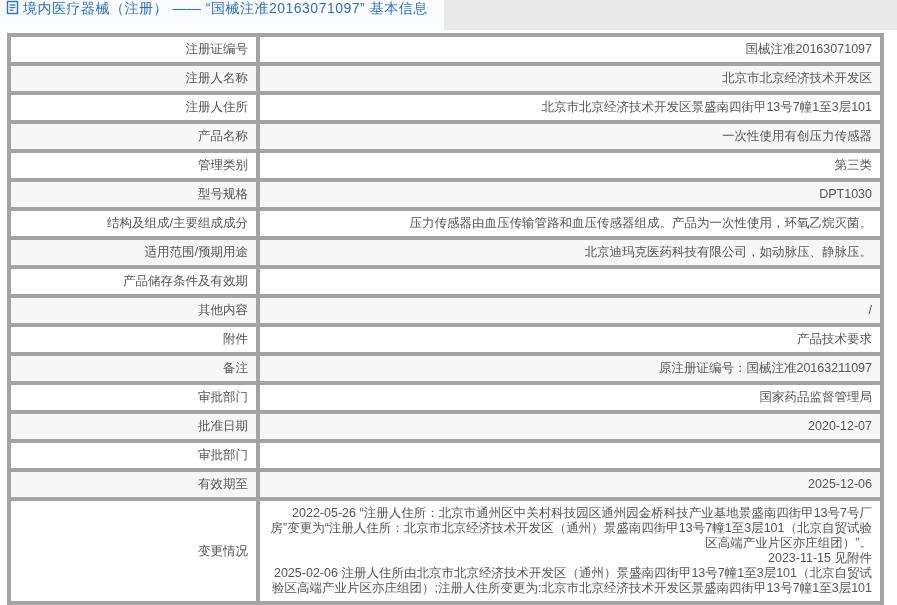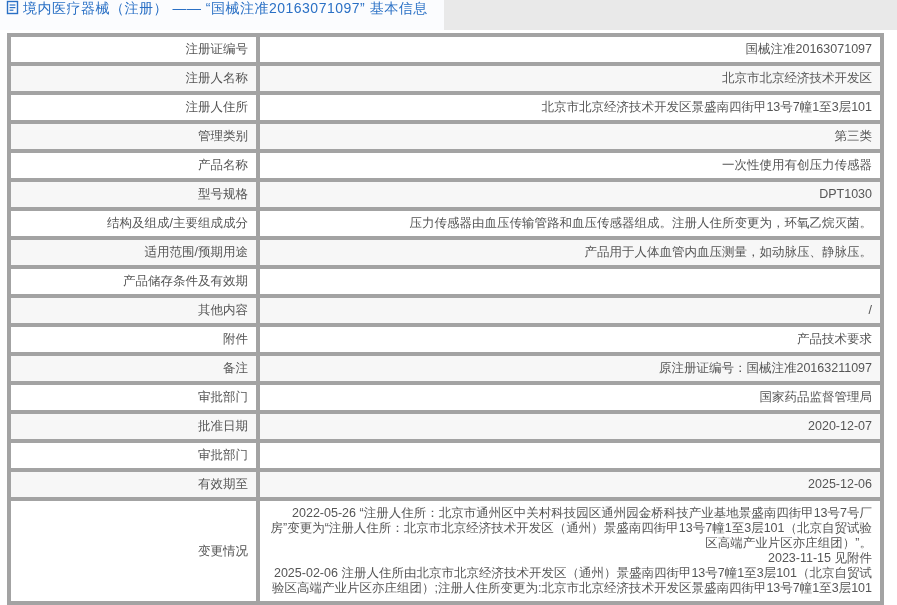--- a/index.html
+++ b/index.html
@@ -104,38 +104,38 @@
       </tr>
       <tr>
         <td class="label-cell">注册人名称</td>
         <td class="value-cell">北京市北京经济技术开发区</td>
       </tr>
       <tr>
         <td class="label-cell">注册人住所</td>
         <td class="value-cell">北京市北京经济技术开发区景盛南四街甲13号7幢1至3层101</td>
       </tr>
       <tr>
+        <td class="label-cell">产品名称</td>
+        <td class="value-cell">一次性使用有创压力传感器</td>
+      </tr>
+      <tr>
         <td class="label-cell">管理类别</td>
         <td class="value-cell">第三类</td>
-      </tr>
-      <tr>
-        <td class="label-cell">产品名称</td>
-        <td class="value-cell">一次性使用有创压力传感器</td>
       </tr>
       <tr>
         <td class="label-cell">型号规格</td>
         <td class="value-cell">DPT1030</td>
       </tr>
       <tr>
         <td class="label-cell">结构及组成/主要组成成分</td>
-        <td class="value-cell">压力传感器由血压传输管路和血压传感器组成。注册人住所变更为，环氧乙烷灭菌。</td>
+        <td class="value-cell">压力传感器由血压传输管路和血压传感器组成。产品为一次性使用，环氧乙烷灭菌。</td>
       </tr>
       <tr>
         <td class="label-cell">适用范围/预期用途</td>
-        <td class="value-cell">产品用于人体血管内血压测量，如动脉压、静脉压。</td>
+        <td class="value-cell">北京迪玛克医药科技有限公司，如动脉压、静脉压。</td>
       </tr>
       <tr>
         <td class="label-cell">产品储存条件及有效期</td>
         <td class="value-cell"></td>
       </tr>
       <tr>
         <td class="label-cell">其他内容</td>
         <td class="value-cell">/</td>
       </tr>
       <tr>

